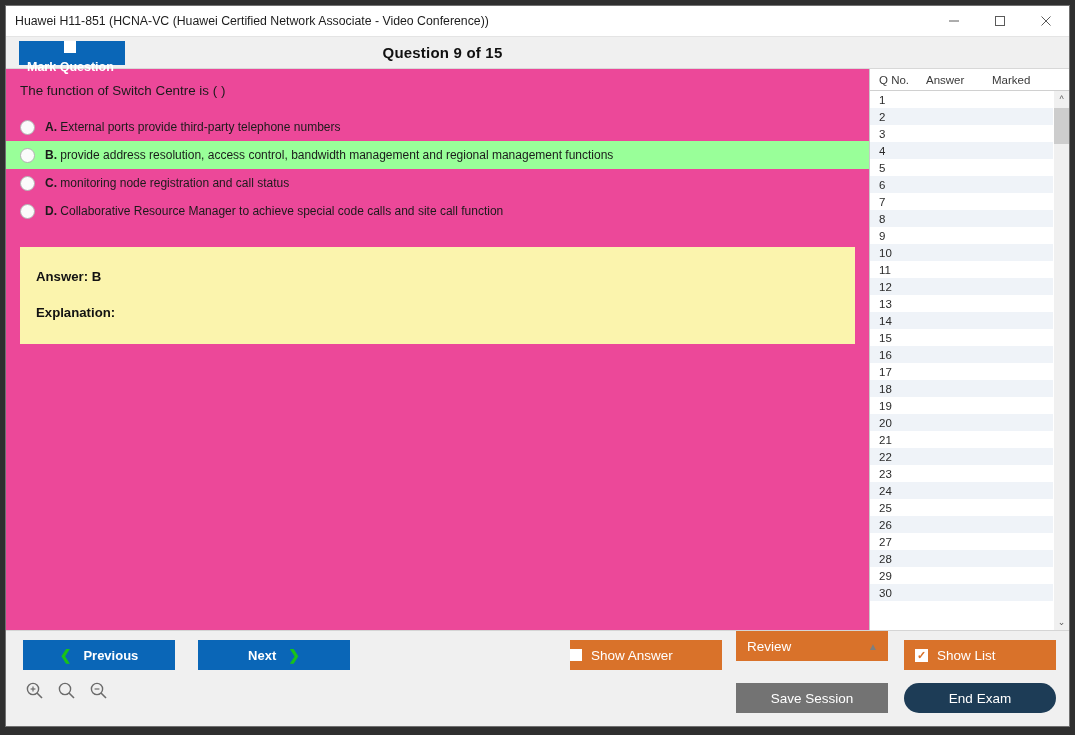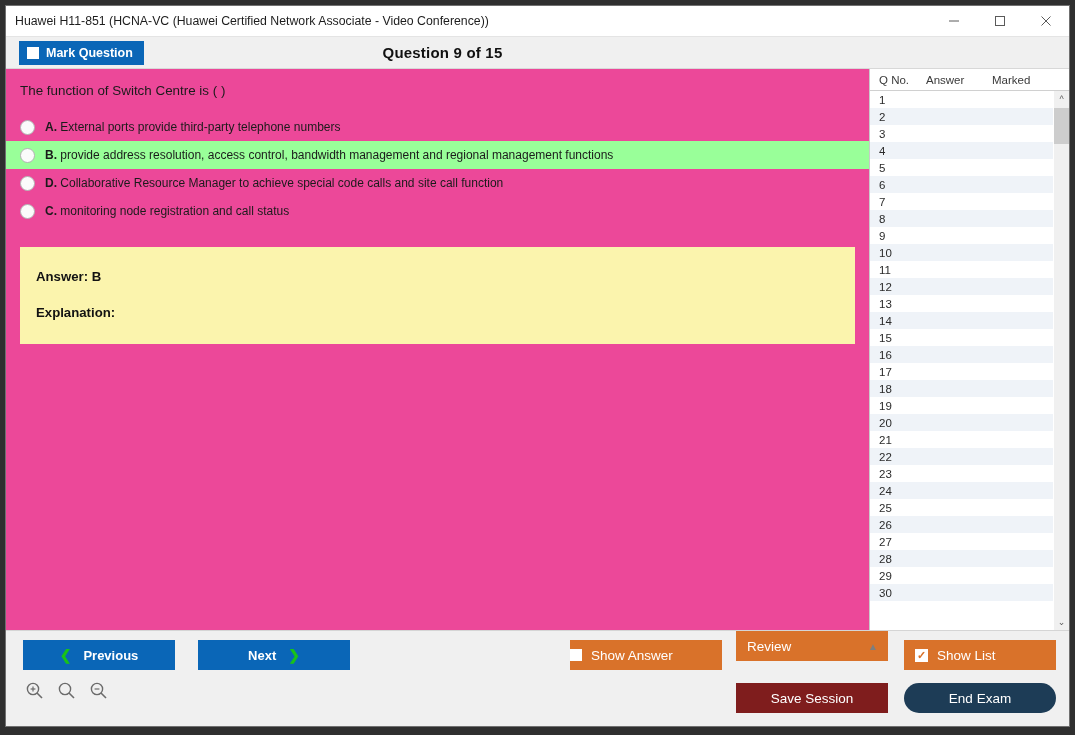--- a/index.html
+++ b/index.html
@@ -66,20 +66,21 @@
     background: #0a66b7;
     color: #ffffff;
     font-size: 12.5px;
     font-weight: bold;
     display: flex;
     align-items: center;
     gap: 7px;
     padding: 0 11px 0 8px;
     border: none;
     cursor: pointer;
+    flex-direction: column;
   }
   .chk-box {
     width: 12px; height: 12px;
     background: #ffffff;
     display: inline-block;
     flex: none;
   }
   .question-counter {
     position: absolute;
     left: 0; right: 0;
@@ -282,21 +283,21 @@
     display: flex; align-items: center; justify-content: center;
     color: #d9722a;
     font-size: 11px;
     line-height: 1;
     font-weight: bold;
   }
   .caret-up { color: #7e7e7e; font-size: 10px; }
 
   .btn-save {
     left: 730px; top: 52px; width: 152px; height: 30px;
-    background: #7f1d1d;
+    background: #737373;
     font-weight: normal;
     font-size: 13.5px;
   }
   .btn-end {
     left: 898px; top: 52px; width: 152px; height: 30px;
     background: #1d3c56;
     font-weight: normal;
     font-size: 13.5px;
     border-radius: 15px;
   }
@@ -360,25 +361,25 @@
           <div class="option-row">
             <span class="radio"></span>
             <span class="opt-text"><b>A.</b> <span>External ports provide third-party telephone numbers</span></span>
           </div>
           <div class="option-row correct">
             <span class="radio"></span>
             <span class="opt-text"><b>B.</b> <span>provide address resolution, access control, bandwidth management and regional management functions</span></span>
           </div>
           <div class="option-row">
             <span class="radio"></span>
-            <span class="opt-text"><b>D.</b> <span>Collaborative Resource Manager to achieve special code calls and site call function</span></span>
+            <span class="opt-text"><b>C.</b> <span>monitoring node registration and call status</span></span>
           </div>
           <div class="option-row">
             <span class="radio"></span>
-            <span class="opt-text"><b>C.</b> <span>monitoring node registration and call status</span></span>
+            <span class="opt-text"><b>D.</b> <span>Collaborative Resource Manager to achieve special code calls and site call function</span></span>
           </div>
         </div>
 
         <div class="answer-box">
           <div class="answer-line">Answer: B</div>
           <div class="answer-line">Explanation:</div>
         </div>
       </div>
 
       <div class="listpane">

